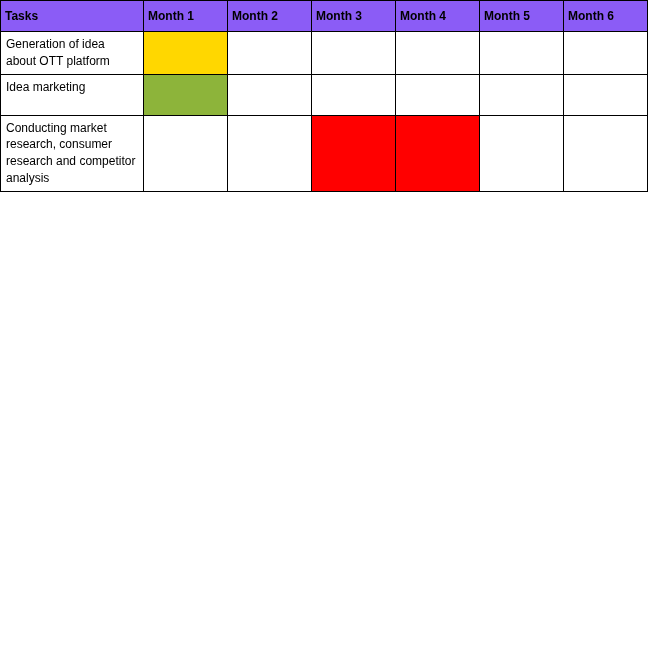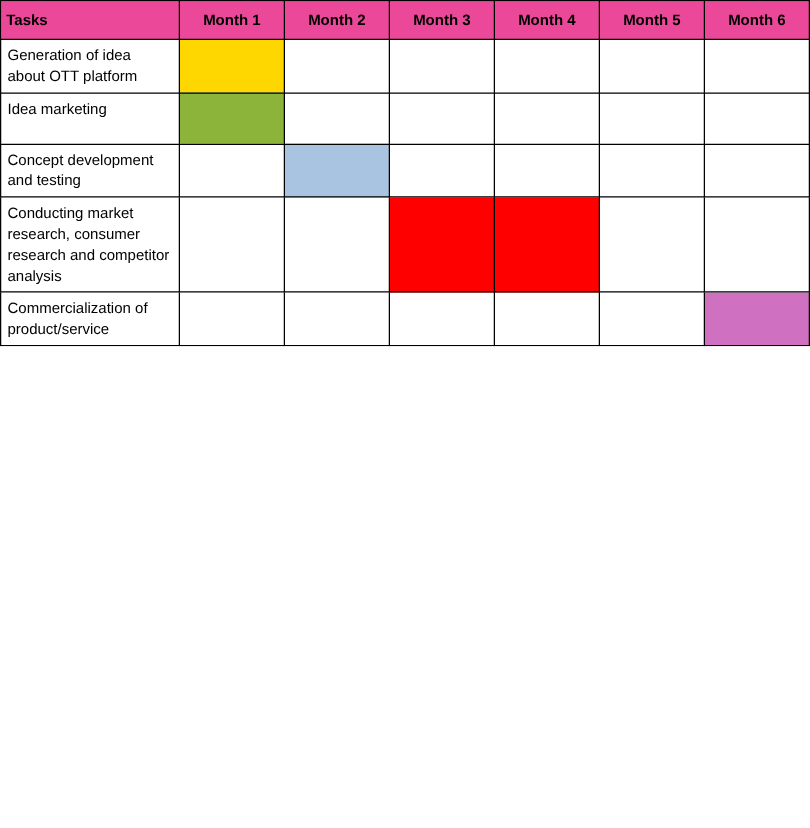--- a/index.html
+++ b/index.html
@@ -13,28 +13,28 @@
     
     .gantt-table th, .gantt-table td {
       border: 1px solid #000;
       padding: 4px 5px;
       vertical-align: top;
     }
     
     .gantt-table th {
       font-weight: bold;
       text-align: left;
-      background: #ec4899;
+      background: #8b5cf6;
     }
     
     .col-tasks { width: 143px; }
     .col-month { width: 84px; }
     
     .header-row th {
-      text-align: center;
+      text-align: left;
       vertical-align: middle;
       padding: 8px 4px;
     }
     
     .header-row th.col-tasks {
       text-align: left;
     }
     
     td { height: auto; min-height: 40px; }
 
@@ -72,48 +72,26 @@
         <td style="background-color: rgb(141, 180, 58); padding: 0px;">
           <div style="width: 100%; height: 100%; min-height: 40px;"></div>
         </td>
         <td></td>
         <td></td>
         <td></td>
         <td></td>
         <td></td>
       </tr>
       <tr>
-        <td>Concept development and testing</td>
-        <td></td>
-        <td style="background-color: rgb(168, 196, 224); padding: 0px;">
-          <div style="width: 100%; height: 100%; min-height: 40px;"></div>
-        </td>
-        <td></td>
-        <td></td>
-        <td></td>
-        <td></td>
-      </tr>
-      <tr>
         <td>Conducting market research, consumer research and competitor analysis</td>
         <td></td>
         <td></td>
         <td style="background-color: rgb(255, 0, 0); padding: 0px;">
           <div style="width: 100%; height: 100%; min-height: 40px;"></div>
         </td>
         <td style="background-color: rgb(255, 0, 0); padding: 0px;">
           <div style="width: 100%; height: 100%; min-height: 40px;"></div>
         </td>
         <td></td>
         <td></td>
       </tr>
-      <tr>
-        <td>Commercialization of product/service</td>
-        <td></td>
-        <td></td>
-        <td></td>
-        <td></td>
-        <td></td>
-        <td style="background-color: rgb(208, 112, 192); padding: 0px;">
-          <div style="width: 100%; height: 100%; min-height: 40px;"></div>
-        </td>
-      </tr>
     </tbody>
 </table>
 
 </body></html>

